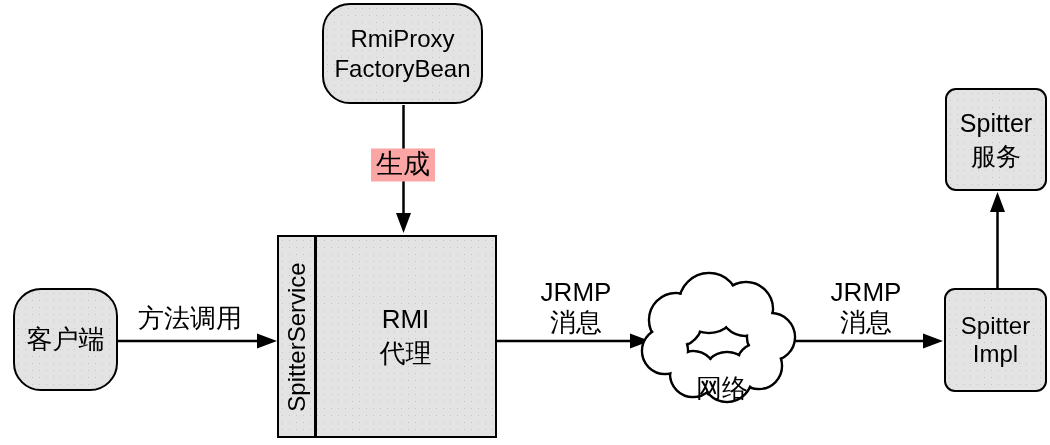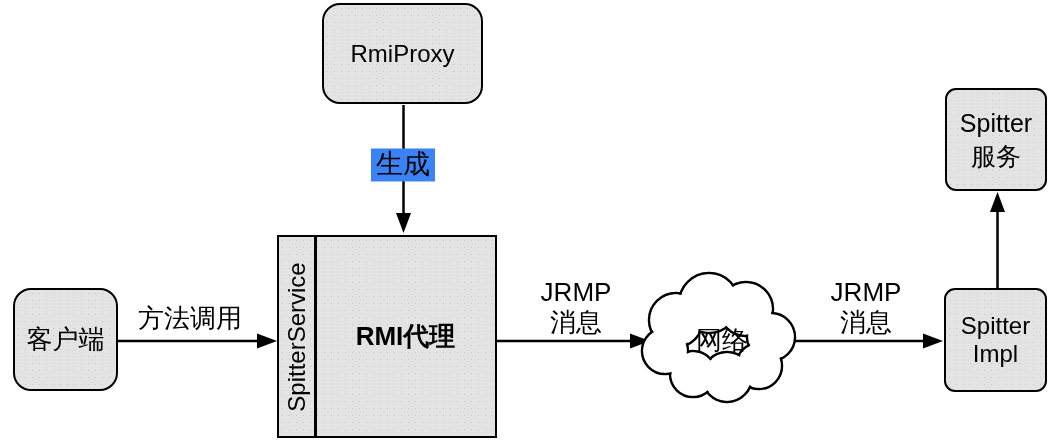--- a/index.html
+++ b/index.html
@@ -20,21 +20,21 @@
     background-color: #e3e3e3;
     background-image: radial-gradient(circle, #c6c6c6 0.8px, rgba(0,0,0,0) 0.9px);
     background-size: 7px 7px;
     display: flex;
     flex-direction: column;
     align-items: center;
     justify-content: center;
     text-align: center;
     line-height: 1.22;
   }
-  .rounded-lg { border-radius: 18px; }
+  .rounded-lg { border-radius: 28px; }
   .rounded-md { border-radius: 11px; }
   .factory-bean { left: 322px; top: 3px;   width: 161px; height: 101px; font-size: 24px; }
   .client       { left: 13px;   top: 288px; width: 105px; height: 103px; font-size: 26px; }
   .proxy-box    { left: 277px; top: 235px; width: 220px; height: 203px; border-radius: 0; padding: 0; }
   .impl-box     { left: 944px; top: 288px; width: 103px; height: 104px; font-size: 24px; line-height: 1.18; }
   .service-box  { left: 945px; top: 88px;  width: 102px; height: 103px; font-size: 25px; line-height: 1.3; }
 
   .proxy-divider {
     position: absolute; left: 35px; top: 0; bottom: 0; width: 2.5px;
     background: #000000;
@@ -43,36 +43,36 @@
     position: absolute; left: 0; top: 0; bottom: 0; width: 35px;
   }
   .proxy-strip .vtext {
     position: absolute; left: 50%; top: 50%;
     transform: translate(-50%, -50%) rotate(-90deg);
     white-space: nowrap;
     font-size: 24px;
   }
   .proxy-main {
     position: absolute; left: 37px; right: 0; top: 0; bottom: 0;
-    display: flex; flex-direction: row; align-items: center; justify-content: center;
-    font-size: 26px; line-height: 1.3; text-align: center; font-weight: bold;
+    display: flex; flex-direction: column; align-items: center; justify-content: center;
+    font-size: 26px; line-height: 1.3; text-align: center;
   }
   .edge-label {
     position: absolute; z-index: 3;
     transform: translate(-50%, -50%);
     text-align: center;
     font-size: 26px;
     line-height: 1.15;
     white-space: nowrap;
   }
-  .edge-label.on-line { background: #3b82f6; padding: 1px 5px; }
+  .edge-label.on-line { background: #fca5a5; padding: 1px 5px; }
   .net-label {
     position: absolute; z-index: 3;
     transform: translate(-50%, -50%);
-    font-size: 26px; white-space: nowrap;
+    font-size: 26px; white-space: nowrap; margin-top: 48px;
   }
 </style>
 </head>
 <body>
 
 <div class="canvas">
 
   <svg class="layer" width="1050" height="445" viewBox="0 0 1050 445">
 
     <g>
@@ -119,20 +119,21 @@
         <circle cx="759" cy="366" r="21.5"></circle>
         <circle cx="727" cy="377" r="23.5"></circle>
         <circle cx="693" cy="374" r="21.5"></circle>
         <circle cx="665" cy="351" r="21.5"></circle>
       </g>
     </g>
   </svg>
 
   <div class="node rounded-lg factory-bean">
     <div>RmiProxy</div>
+    <div>FactoryBean</div>
   </div>
 
   <div class="node rounded-lg client">
     <div>客户端</div>
   </div>
 
   <div class="node proxy-box">
     <div class="proxy-strip">
       <span class="vtext">SpitterService</span>
     </div>

